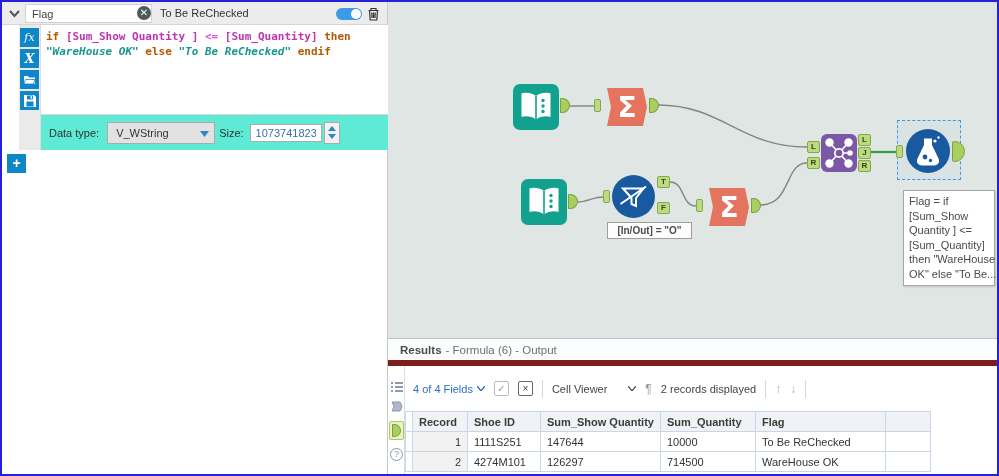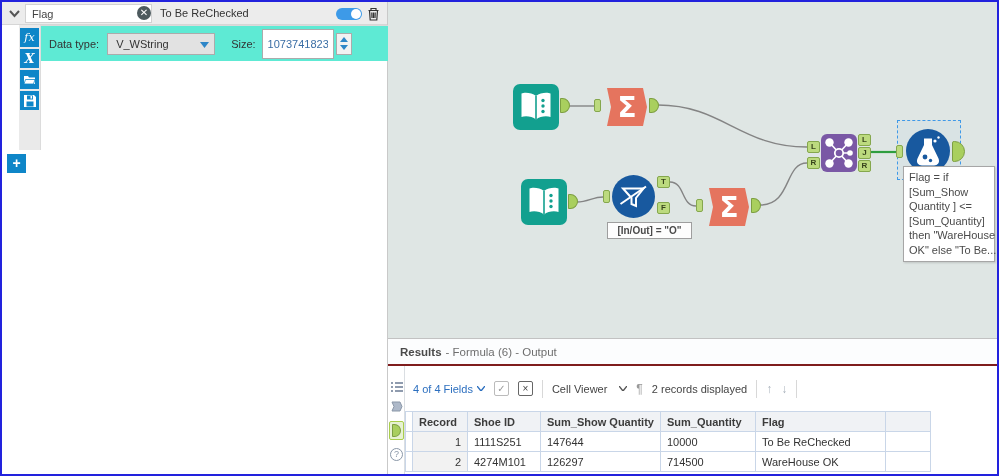--- a/index.html
+++ b/index.html
@@ -25,53 +25,53 @@
   .fp-right { flex:1; display:flex; flex-direction:column; }
   .fp-code { height:89px; background:#fff; padding:4px 5px; font-family:"DejaVu Sans Mono", monospace; font-size:11px; line-height:15px; white-space:pre; overflow:hidden; }
   .tk-kw  { color:#b35900; font-weight:bold; }
   .tk-fld { color:#be35b3; font-weight:bold; }
   .tk-op  { color:#e84fd4; font-weight:bold; }
   .tk-str { color:#18988e; font-style:italic; font-weight:bold; }
   .fp-dtrow { height:36px; border-top:1px solid #dadada; background:#5eead4; display:flex; align-items:center; font-size:11px; color:#333; }
   .fp-dt-label { margin-left:8px; }
   .fp-dropdown { position:relative; margin-left:8px; width:108px; height:22px; background:#e2e2e2; border:1px solid #ababab; font-size:11px; color:#333; padding:4px 18px 3px 8px; cursor:pointer; }
   .fp-dropdown svg { position:absolute; right:5px; top:8px; }
-  .fp-size-label { margin-left:16px; }
-  .fp-size-input { margin-left:6px; width:72px; height:30px; background:#fff; border:1px solid #ababab; font-size:11px; color:#3a6ea5; padding:4px 5px; }
+  .fp-size-label { margin-left:4px; }
+  .fp-size-input { margin-left:6px; width:72px; height:18px; background:#fff; border:1px solid #ababab; font-size:11px; color:#3a6ea5; padding:4px 5px; }
   .fp-spinner { margin-left:2px; width:16px; height:22px; background:#f2f2f2; border:1px solid #ababab; display:flex; flex-direction:column; align-items:center; justify-content:center; gap:3px; cursor:pointer; }
   .fp-add { position:absolute; left:5px; top:152px; width:19px; height:19px; background:#0e86c8; color:#fff; border:none; font-size:14px; font-weight:bold; line-height:17px; text-align:center; cursor:pointer; }
 
   
   #canvas { position:absolute; left:386px; top:0; width:609px; height:336px; background:#dfe6e4; overflow:hidden; }
   #wires { position:absolute; left:0; top:0; }
   .tool { position:absolute; cursor:pointer; }
   .anchor-sq { position:absolute; width:7px; height:13px; background:#bcda7e; border:1px solid #85a74d; border-radius:2px; }
   .anchor-d { position:absolute; width:10px; height:15px; background:#a9cf5e; border:1px solid #7d9f42; border-radius:1px 8px 8px 1px; }
   .anchor-d.big { width:13px; height:21px; border-radius:2px 11px 11px 2px; }
   .anchor-l { position:absolute; width:13px; height:12px; background:#bcda7e; border:1px solid #85a74d; border-radius:2px; font-size:8px; font-weight:bold; color:#37431c; text-align:center; line-height:10px; }
   .selection-box { position:absolute; border:1px dashed #3f99e8; background:rgba(120,180,240,0.05); }
   .annotation { position:absolute; background:#fdfdfd; border:1px solid #9e9e9e; font-size:10px; font-weight:bold; color:#4a4a4a; text-align:center; padding:2px 3px; white-space:nowrap; }
   .tooltip { position:absolute; background:#fff; border:1px solid #a6a6a6; box-shadow:1px 1px 2px rgba(0,0,0,0.15); font-size:11px; color:#4a4a4a; padding:3px 5px; line-height:14.6px; white-space:nowrap; }
 
   
   #results { position:absolute; left:386px; top:336px; width:609px; height:136px; background:#fff; border-top:1px solid #c2c2c2; }
-  .res-title { height:27px; border-bottom:2px solid #7f1d1d; display:flex; align-items:center; padding-left:12px; font-size:11.5px; color:#6e6e6e; background:#fcfdfe; }
+  .res-title { height:27px; border-bottom:6px solid #7f1d1d; display:flex; align-items:center; padding-left:12px; font-size:11.5px; color:#6e6e6e; background:#fcfdfe; }
   .res-title b { color:#4a4a4a; margin-right:4px; }
   .res-body { position:absolute; left:0; top:27px; right:0; bottom:0; }
   .res-strip { position:absolute; left:0; top:0; width:17px; bottom:0; border-right:1px solid #dadee2; background:#fff; }
   .res-strip .sicon { position:absolute; left:2px; width:13px; height:13px; display:flex; align-items:center; justify-content:center; cursor:pointer; }
   .res-out-anchor { position:absolute; left:1px; top:55px; width:15px; height:19px; background:#e7f2d2; border:1px solid #a9ce4b; border-radius:2px; display:flex; align-items:center; justify-content:center; cursor:pointer; }
   .res-out-anchor .dshape { width:9px; height:13px; background:#a9cf5e; border:1px solid #7d9f42; border-radius:1px 7px 7px 1px; }
   .res-help { position:absolute; left:2px; top:82px; width:13px; height:13px; border:1px solid #8a97a8; border-radius:50%; color:#8a97a8; font-size:9px; line-height:11px; text-align:center; cursor:pointer; }
   .res-toolbar { position:absolute; left:17px; top:0; right:0; height:45px; display:flex; align-items:center; padding-left:8px; gap:9px; font-size:11px; color:#444; }
   .res-fields { color:#2c6fbf; display:flex; align-items:center; gap:4px; cursor:pointer; }
   .tb-icon { width:15px; height:15px; border:1px solid #bbb; border-radius:2px; font-size:10px; line-height:13px; text-align:center; color:#999; cursor:pointer; }
   .tb-icon.dark { border-color:#666; color:#444; }
   .vsep { width:1px; height:18px; background:#d8d8d8; }
-  .res-cellviewer { display:flex; align-items:center; gap:12px; cursor:pointer; }
+  .res-cellviewer { display:flex; align-items:center; gap:21px; cursor:pointer; }
   .pilcrow { color:#999; font-size:12px; cursor:pointer; }
   .arrow-btn { color:#a9b2bc; font-size:12px; cursor:pointer; }
   .res-table-wrap { position:absolute; left:17px; top:45px; right:0; bottom:0; overflow:hidden; }
   table.res-table { border-collapse:collapse; table-layout:fixed; font-size:11px; color:#333; }
   .res-table th, .res-table td { border:1px solid #c9d6e8; height:20px; padding:0 6px; overflow:hidden; white-space:nowrap; text-align:left; font-weight:normal; }
   .res-table th { background:#f0f2f5; font-weight:bold; color:#3c3c3c; }
   .res-table td.c0 { text-align:right; background:#f2f2f2; }
   .res-table th.gut, .res-table td.gut { padding:0; background:#fff; }
 
   svg { display:block; }
@@ -114,20 +114,21 @@
         <div class="fp-tool-btn">
           <svg width="12" height="12" viewBox="0 0 12 12">
               <path d="M0 0 L10 0 L12 2 L12 12 L0 12 Z" fill="#fff"></path>
               <rect x="3" y="0.5" width="6" height="4" fill="#0e86c8"></rect>
               <rect x="6.5" y="1" width="1.6" height="2.6" fill="#fff"></rect>
               <rect x="2.5" y="6.5" width="7" height="5" fill="#0e86c8"></rect>
             </svg>
         </div>
       </div>
       <div class="fp-right">
+        <div class="fp-code"><div><span class="tk-kw">if </span><span class="tk-fld">[Sum_Show Quantity ] </span><span class="tk-op">&lt;= </span><span class="tk-fld">[Sum_Quantity] </span><span class="tk-kw">then</span></div><div><span class="tk-str">"WareHouse OK" </span><span class="tk-kw">else </span><span class="tk-str">"To Be ReChecked" </span><span class="tk-kw">endif</span></div></div>
         <div class="fp-dtrow">
           <span class="fp-dt-label">Data type:</span>
           <div class="fp-dropdown">
             <span>V_WString</span>
             <svg width="9" height="6" viewBox="0 0 9 6">
                 <path d="M0 0 L9 0 L4.5 6 Z" fill="#2e86c8"></path>
               </svg>
           </div>
           <span class="fp-size-label">Size:</span>
           <input class="fp-size-input" value="1073741823" style="">
@@ -235,21 +236,21 @@
       <svg width="44" height="44" viewBox="0 0 44 44">
         <circle cx="22" cy="22" r="22" fill="#18599f"></circle>
         <path d="M18 9.5 L26 9.5 L26 16 L32.5 29.5 C34.2 33.5 31.6 36.5 28 36.5 L16 36.5 C12.4 36.5 9.8 33.5 11.5 29.5 L18 16 Z" fill="#fff"></path>
         <circle cx="19" cy="28" r="2.4" fill="#18599f"></circle>
         <circle cx="24.5" cy="31.5" r="1.7" fill="#18599f"></circle>
         <circle cx="29" cy="12" r="1.6" fill="#fff"></circle>
           <circle cx="32.5" cy="8.5" r="1.2" fill="#fff"></circle>
       </svg>
     </div>
     <div class="anchor-d big" style="left:564px;top:139px;"></div>
-    <div class="tooltip" style="left:515px;top:164px;width:92px;">
+    <div class="tooltip" style="left:515px;top:188px;width:92px;">
         <div>Flag = if</div>
         <div>[Sum_Show</div>
         <div>Quantity ] &lt;=</div>
         <div>[Sum_Quantity]</div>
         <div>then "WareHouse</div>
         <div>OK" else "To Be...</div>
       </div>
   </div>
 
   <div id="results">

